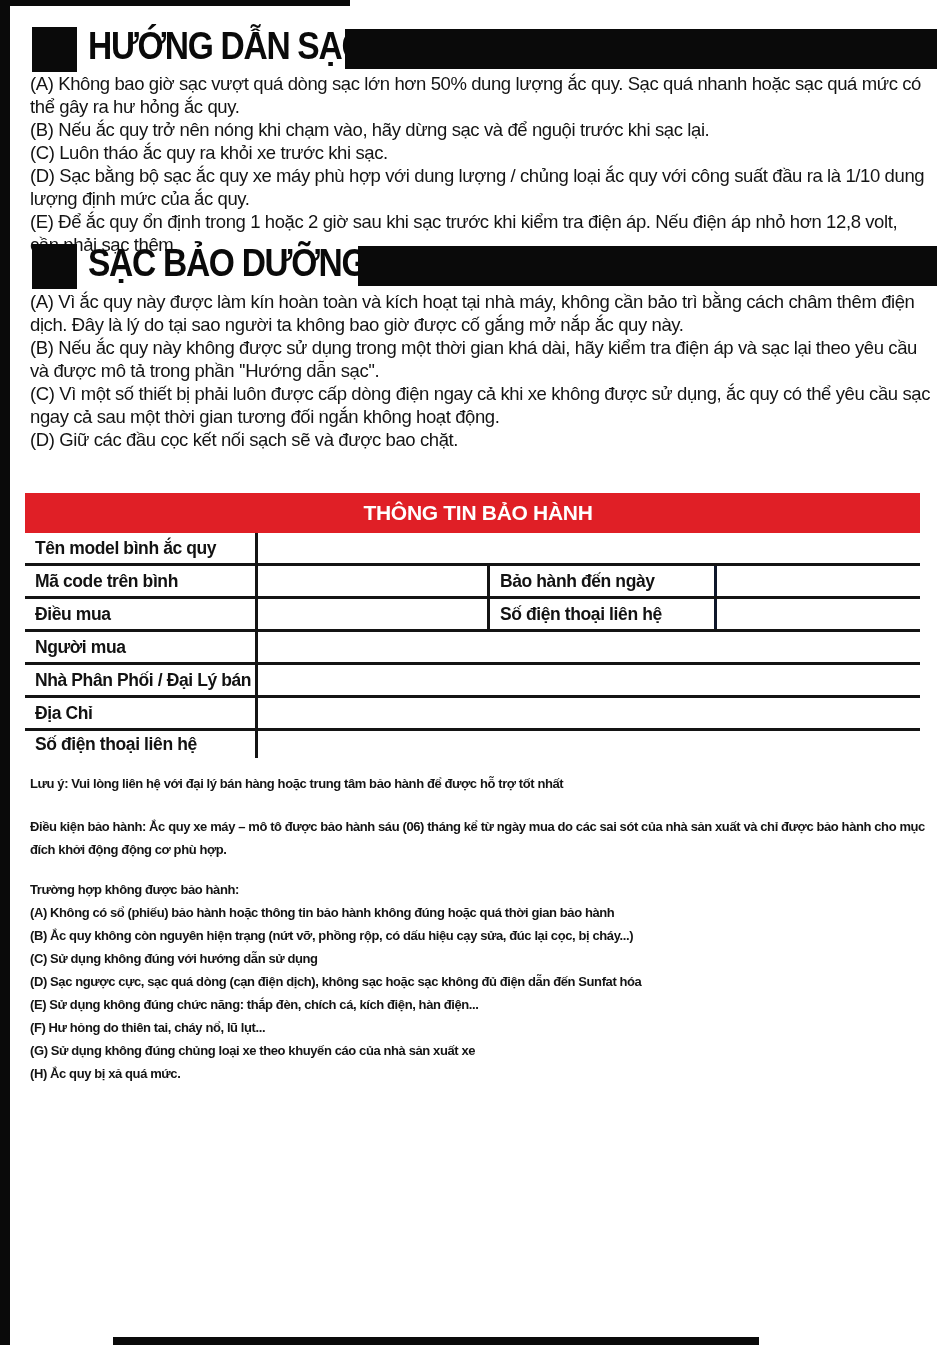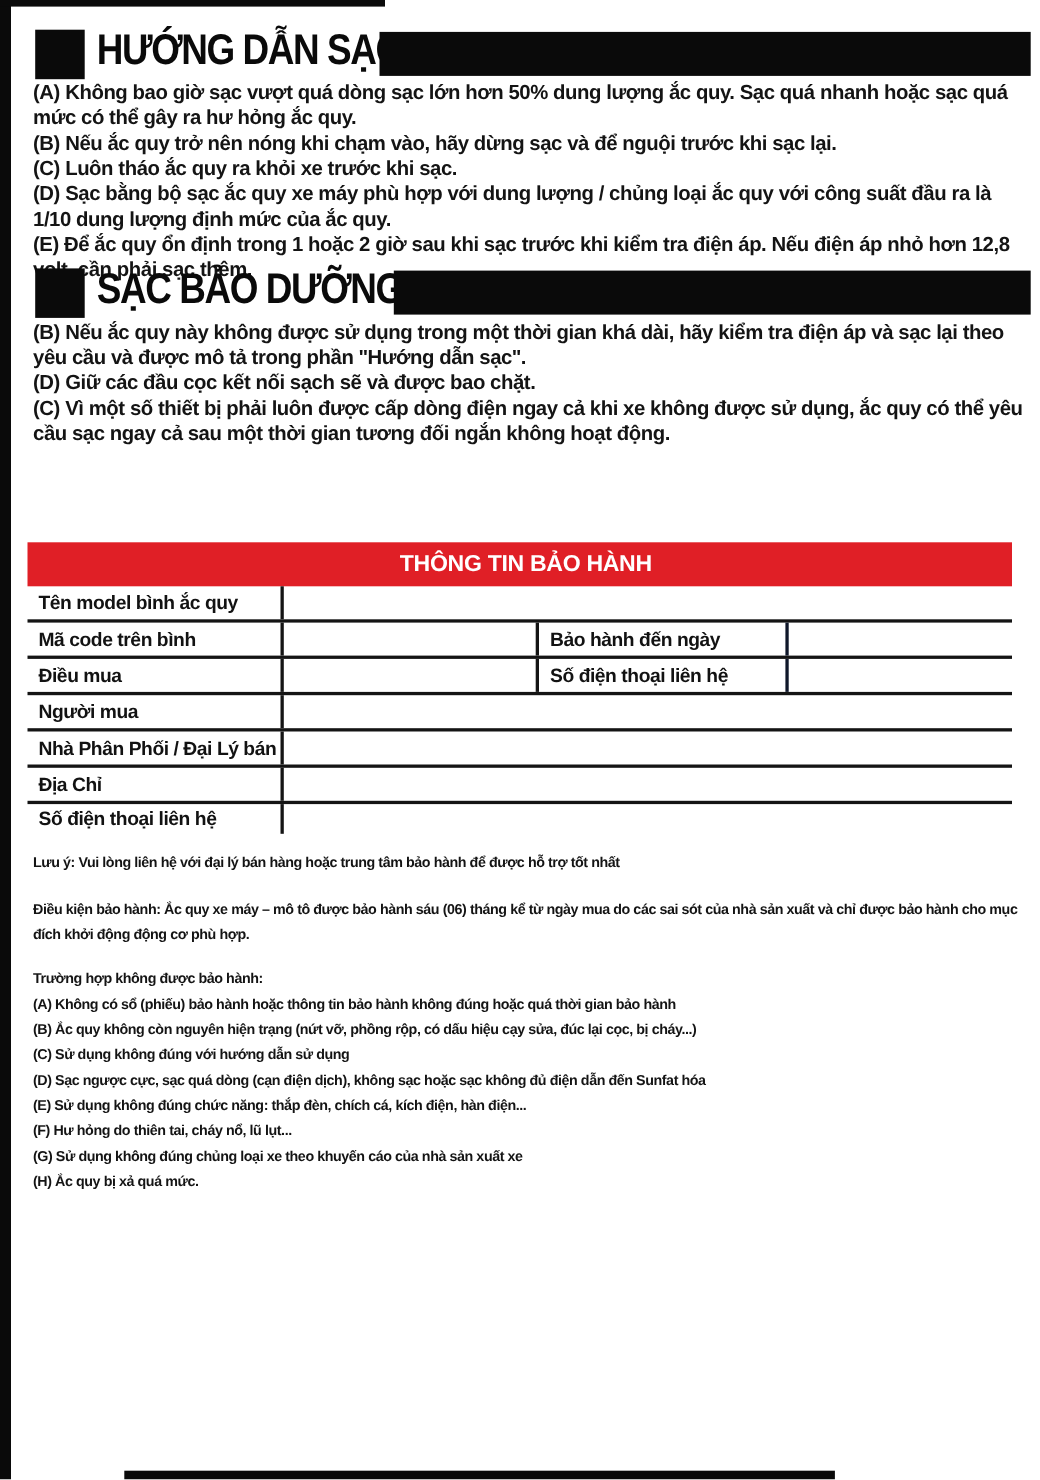--- a/index.html
+++ b/index.html
@@ -20,21 +20,21 @@
     position:absolute;left:88px;top:-2px;font-size:39px;font-weight:bold;
     letter-spacing:-1.5px;transform:scaleX(0.86);transform-origin:left center;
     white-space:nowrap;color:#0a0a0a;
   }
   .sec-bar{position:absolute;right:8px;top:3px;height:40px;background:#0a0a0a;}
   #sec1-bar{left:345px;}
   #sec2-bar{left:358px;}
 
   .body-text{
     position:absolute;left:30px;width:900px;
-    font-size:18.5px;line-height:23px;font-weight:bold;letter-spacing:-0.4px;
+    font-size:18.5px;line-height:23px;font-weight:normal;letter-spacing:-0.4px;
     color:#141414;
   }
   .body-text p{margin:0;}
 
   
   #warranty{position:absolute;left:25px;top:493px;width:895px;}
   #warranty-header{
     height:40px;background:var(--red,#e01f26);color:#ffffff;
     display:flex;align-items:center;justify-content:center;
     font-size:21px;font-weight:bold;letter-spacing:-0.3px;padding-left:11px;
@@ -69,23 +69,24 @@
   <p>(D) Sạc bằng bộ sạc ắc quy xe máy phù hợp với dung lượng / chủng loại ắc quy với công suất đầu ra là 1/10 dung lượng định mức của ắc quy.</p>
   <p>(E) Để ắc quy ổn định trong 1 hoặc 2 giờ sau khi sạc trước khi kiểm tra điện áp. Nếu điện áp nhỏ hơn 12,8 volt, cần phải sạc thêm.</p>
 </div>
 
 <div class="sec-header" style="top:243px;">
   <div class="sec-square"></div>
   <div class="sec-title">SẠC BẢO DƯỠNG</div>
   <div class="sec-bar" id="sec2-bar"></div>
 </div>
 <div class="body-text" style="top:290px;">
+  <p>(A) Vì ắc quy này được làm kín hoàn toàn và kích hoạt tại nhà máy, không cần bảo trì bằng cách châm thêm điện dịch.  Đây là lý do tại sao người ta không bao giờ được cố gắng mở nắp ắc quy này.</p>
   <p>(B) Nếu ắc quy này không được sử dụng trong một thời gian khá dài, hãy kiểm tra điện áp và sạc lại theo yêu cầu và được mô tả trong phần ''Hướng dẫn sạc''.</p>
+  <p>(C) Vì một số thiết bị phải luôn được cấp dòng điện ngay cả khi xe không được sử dụng, ắc quy có thể yêu cầu sạc ngay cả sau một thời gian tương đối ngắn không hoạt động.</p>
   <p>(D) Giữ các đầu cọc kết nối sạch sẽ và được bao chặt.</p>
-  <p>(C) Vì một số thiết bị phải luôn được cấp dòng điện ngay cả khi xe không được sử dụng, ắc quy có thể yêu cầu sạc ngay cả sau một thời gian tương đối ngắn không hoạt động.</p>
 </div>
 
 <div id="warranty">
   <div id="warranty-header">THÔNG TIN BẢO HÀNH</div>
 
   <div class="wrow">
     <div class="wcell wlabel">Tên model bình ắc quy</div>
     <div class="wcell wvalue-end"></div>
   </div>
 

